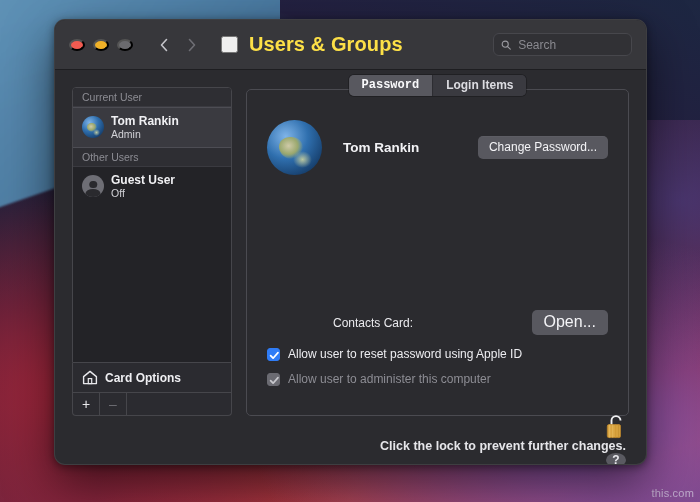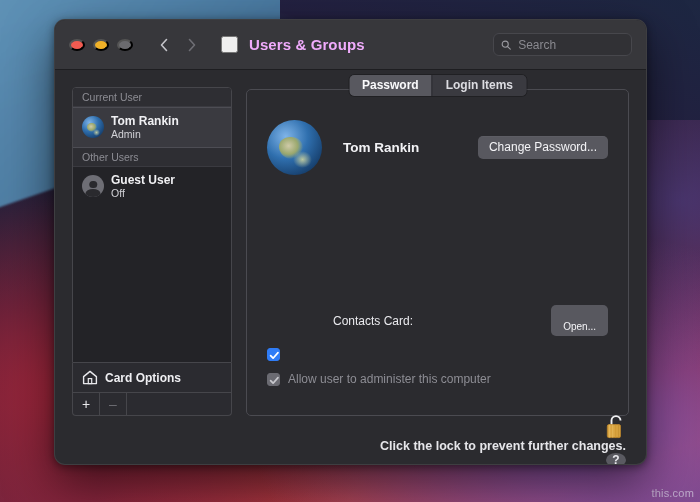--- a/index.html
+++ b/index.html
@@ -109,22 +109,22 @@
     width: 17px; height: 17px;
     display: grid;
     grid-template-columns: repeat(4, 1fr);
     grid-template-rows: repeat(4, 1fr);
     gap: 1.6px;
   }
   #grid-icon i { background: #c9c9cd; border-radius: 0.5px; display: block; }
 
   #window-title {
     margin-left: 11px;
-    color: #f0abfc;
-    font-size: 15px;
+    color: #fde047;
+    font-size: 20px;
     font-weight: bold;
     letter-spacing: 0.1px;
     white-space: nowrap;
   }
 
   #search-wrap {
     margin-left: auto;
     width: 139px;
     height: 23px;
     border-radius: 6px;
@@ -286,21 +286,21 @@
     padding: 3px 13px 4px 13px;
     font-size: 12px;
     color: #dcdce1;
     font-weight: bold;
     background: #3a3a40;
     border: none;
     font-family: "Liberation Sans", sans-serif;
     white-space: nowrap;
   }
   .tab + .tab { border-left: 1px solid #2d2d32; }
-  .tab.active { background: #58585f; color: #fafafc; }
+  .tab.active { background: #58585f; color: #fafafc; font-family: Liberation Mono, monospace; }
 
   #panel-box {
     position: absolute;
     top: 2px; left: 0; right: 0; bottom: 0;
     border: 1px solid #4b4b51;
     border-radius: 5px;
     background: #2b2b2f;
     padding: 22px 20px 0 20px;
     box-sizing: border-box;
   }
@@ -347,24 +347,24 @@
     padding-left: 66px;
   }
   #contacts-label {
     color: #eaeaee;
     font-size: 12px;
     margin-right: 10px;
   }
   #open-btn {
     background: #58585f;
     color: #f4f4f7;
-    font-size: 10px;
+    font-size: 16px;
     border: none;
     border-radius: 5px;
-    padding: 16px 12px 4px 12px;
+    padding: 3px 12px 4px 12px;
     font-family: "Liberation Sans", sans-serif;
   }
   .check-row {
     display: flex;
     align-items: center;
     gap: 8px;
     margin-bottom: 11px;
   }
   .checkbox {
     width: 13px; height: 13px;
@@ -540,20 +540,21 @@
               <span id="contacts-label">Contacts Card:</span>
               <button id="open-btn">Open...</button>
             </div>
 
             <div class="check-row">
               <span class="checkbox on">
                 <svg width="11" height="11" viewBox="0 0 11 11">
                   <polyline points="1.6,5.6 4.1,8.2 9,2.6" fill="none" stroke="#ffffff" stroke-width="1.7" stroke-linecap="round" stroke-linejoin="round"></polyline>
                 </svg>
               </span>
+              <span class="check-label">Allow user to reset password using Apple ID</span>
             </div>
 
             <div class="check-row">
               <span class="checkbox disabled">
                 <svg width="11" height="11" viewBox="0 0 11 11">
                   <polyline points="1.6,5.6 4.1,8.2 9,2.6" fill="none" stroke="#c8c8cd" stroke-width="1.7" stroke-linecap="round" stroke-linejoin="round"></polyline>
                 </svg>
               </span>
               <span class="check-label dim">Allow user to administer this computer</span>
             </div>

